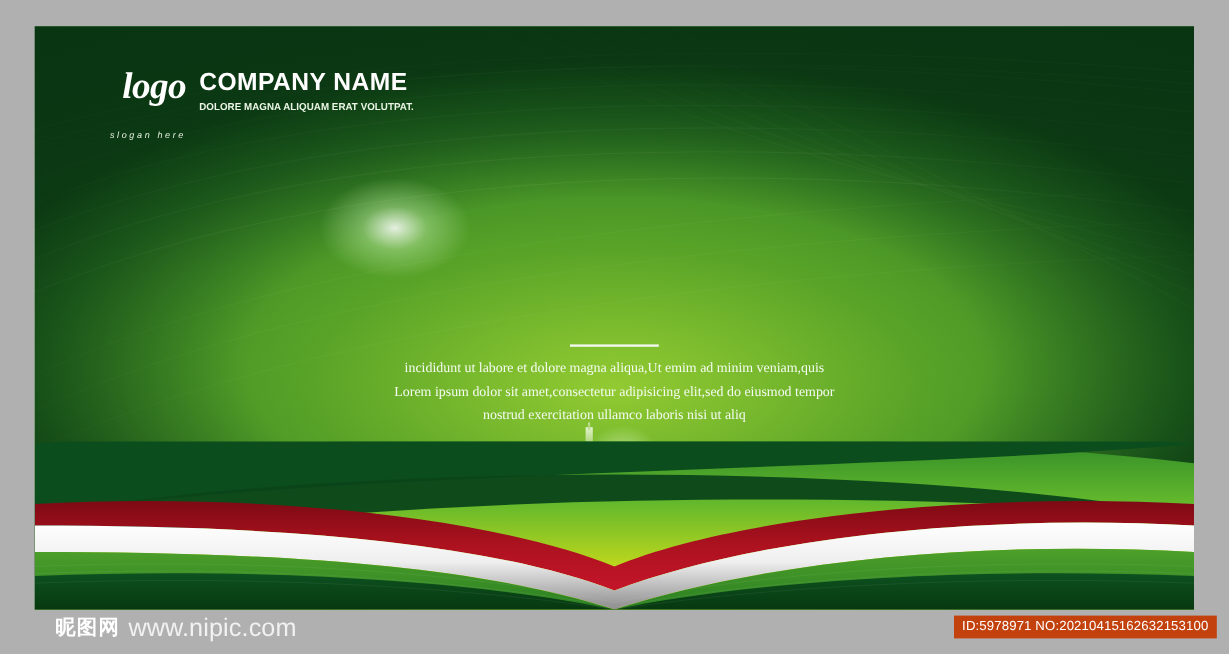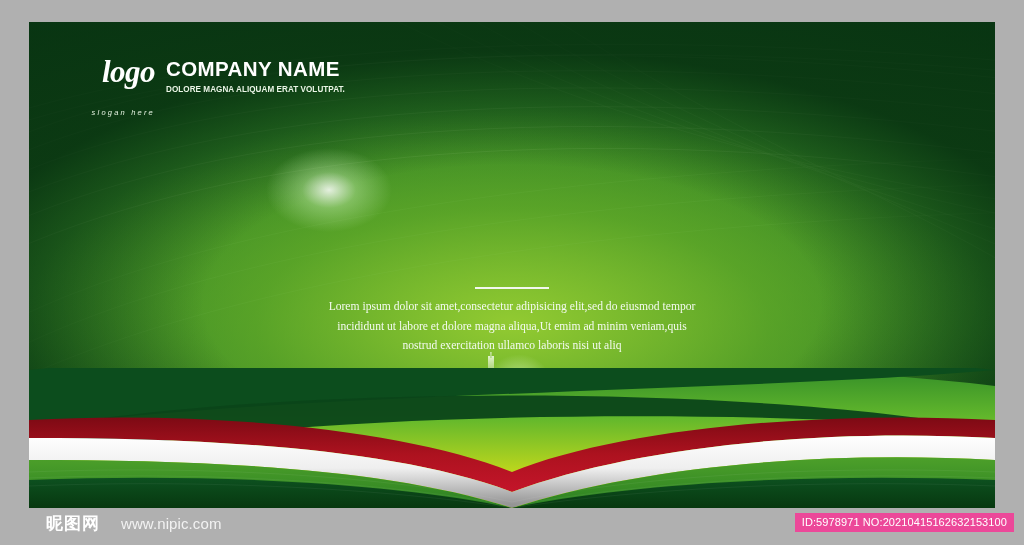--- a/index.html
+++ b/index.html
@@ -109,26 +109,26 @@
 
   
   .footer { position:absolute; left:16px; right:0; top:515px; height:30px; }
   .wm { position:absolute; left:30px; top:-1px; display:flex; align-items:center; }
   .wm-cn {
     font-family:"DejaVu Sans", sans-serif;
     font-size:17px; font-weight:700; color:#ffffff; letter-spacing:1px;
     line-height:19px;
   }
   .wm-url {
-    margin-left:21px; font-size:15px; color:#f2f2f2; line-height:19px;
+    margin-left:7px; font-size:21px; color:#f2f2f2; line-height:19px;
     letter-spacing:.1px;
   }
   .idbadge {
     position:absolute; right:10px; top:-2px;
-    background:#ec4899; color:#ffffff;
+    background:#c2410c; color:#ffffff;
     font-size:11px; line-height:17px; padding:1px 7px;
     letter-spacing:.1px;
   }
 </style>
 </head>
 <body>
 
 <div id="stage">
 
   <div class="banner">
@@ -174,22 +174,22 @@
         <div class="company-tag">DOLORE MAGNA ALIQUAM ERAT VOLUTPAT.</div>
       </div>
     </div>
 
     <div class="glow"></div>
 
 
     <div class="divider"></div>
 
     <div class="body-copy">
+      <div>incididunt ut labore et dolore magna aliqua,Ut emim ad minim veniam,quis</div>
       <div>Lorem ipsum dolor sit amet,consectetur adipisicing elit,sed do eiusmod tempor</div>
-      <div>incididunt ut labore et dolore magna aliqua,Ut emim ad minim veniam,quis</div>
       <div>nostrud exercitation ullamco laboris nisi ut aliq</div>
     </div>
 
     <div class="spire-glow"></div>
     <div class="skyline">
       <svg viewBox="0 0 210 92" preserveAspectRatio="none">
         <defs>
           <linearGradient id="skyg" x1="0" y1="0" x2="0" y2="1">
             <stop offset="0%" stop-color="#e8f6d6" stop-opacity="0.95"></stop>
             <stop offset="60%" stop-color="#c2e09a" stop-opacity="0.85"></stop>

